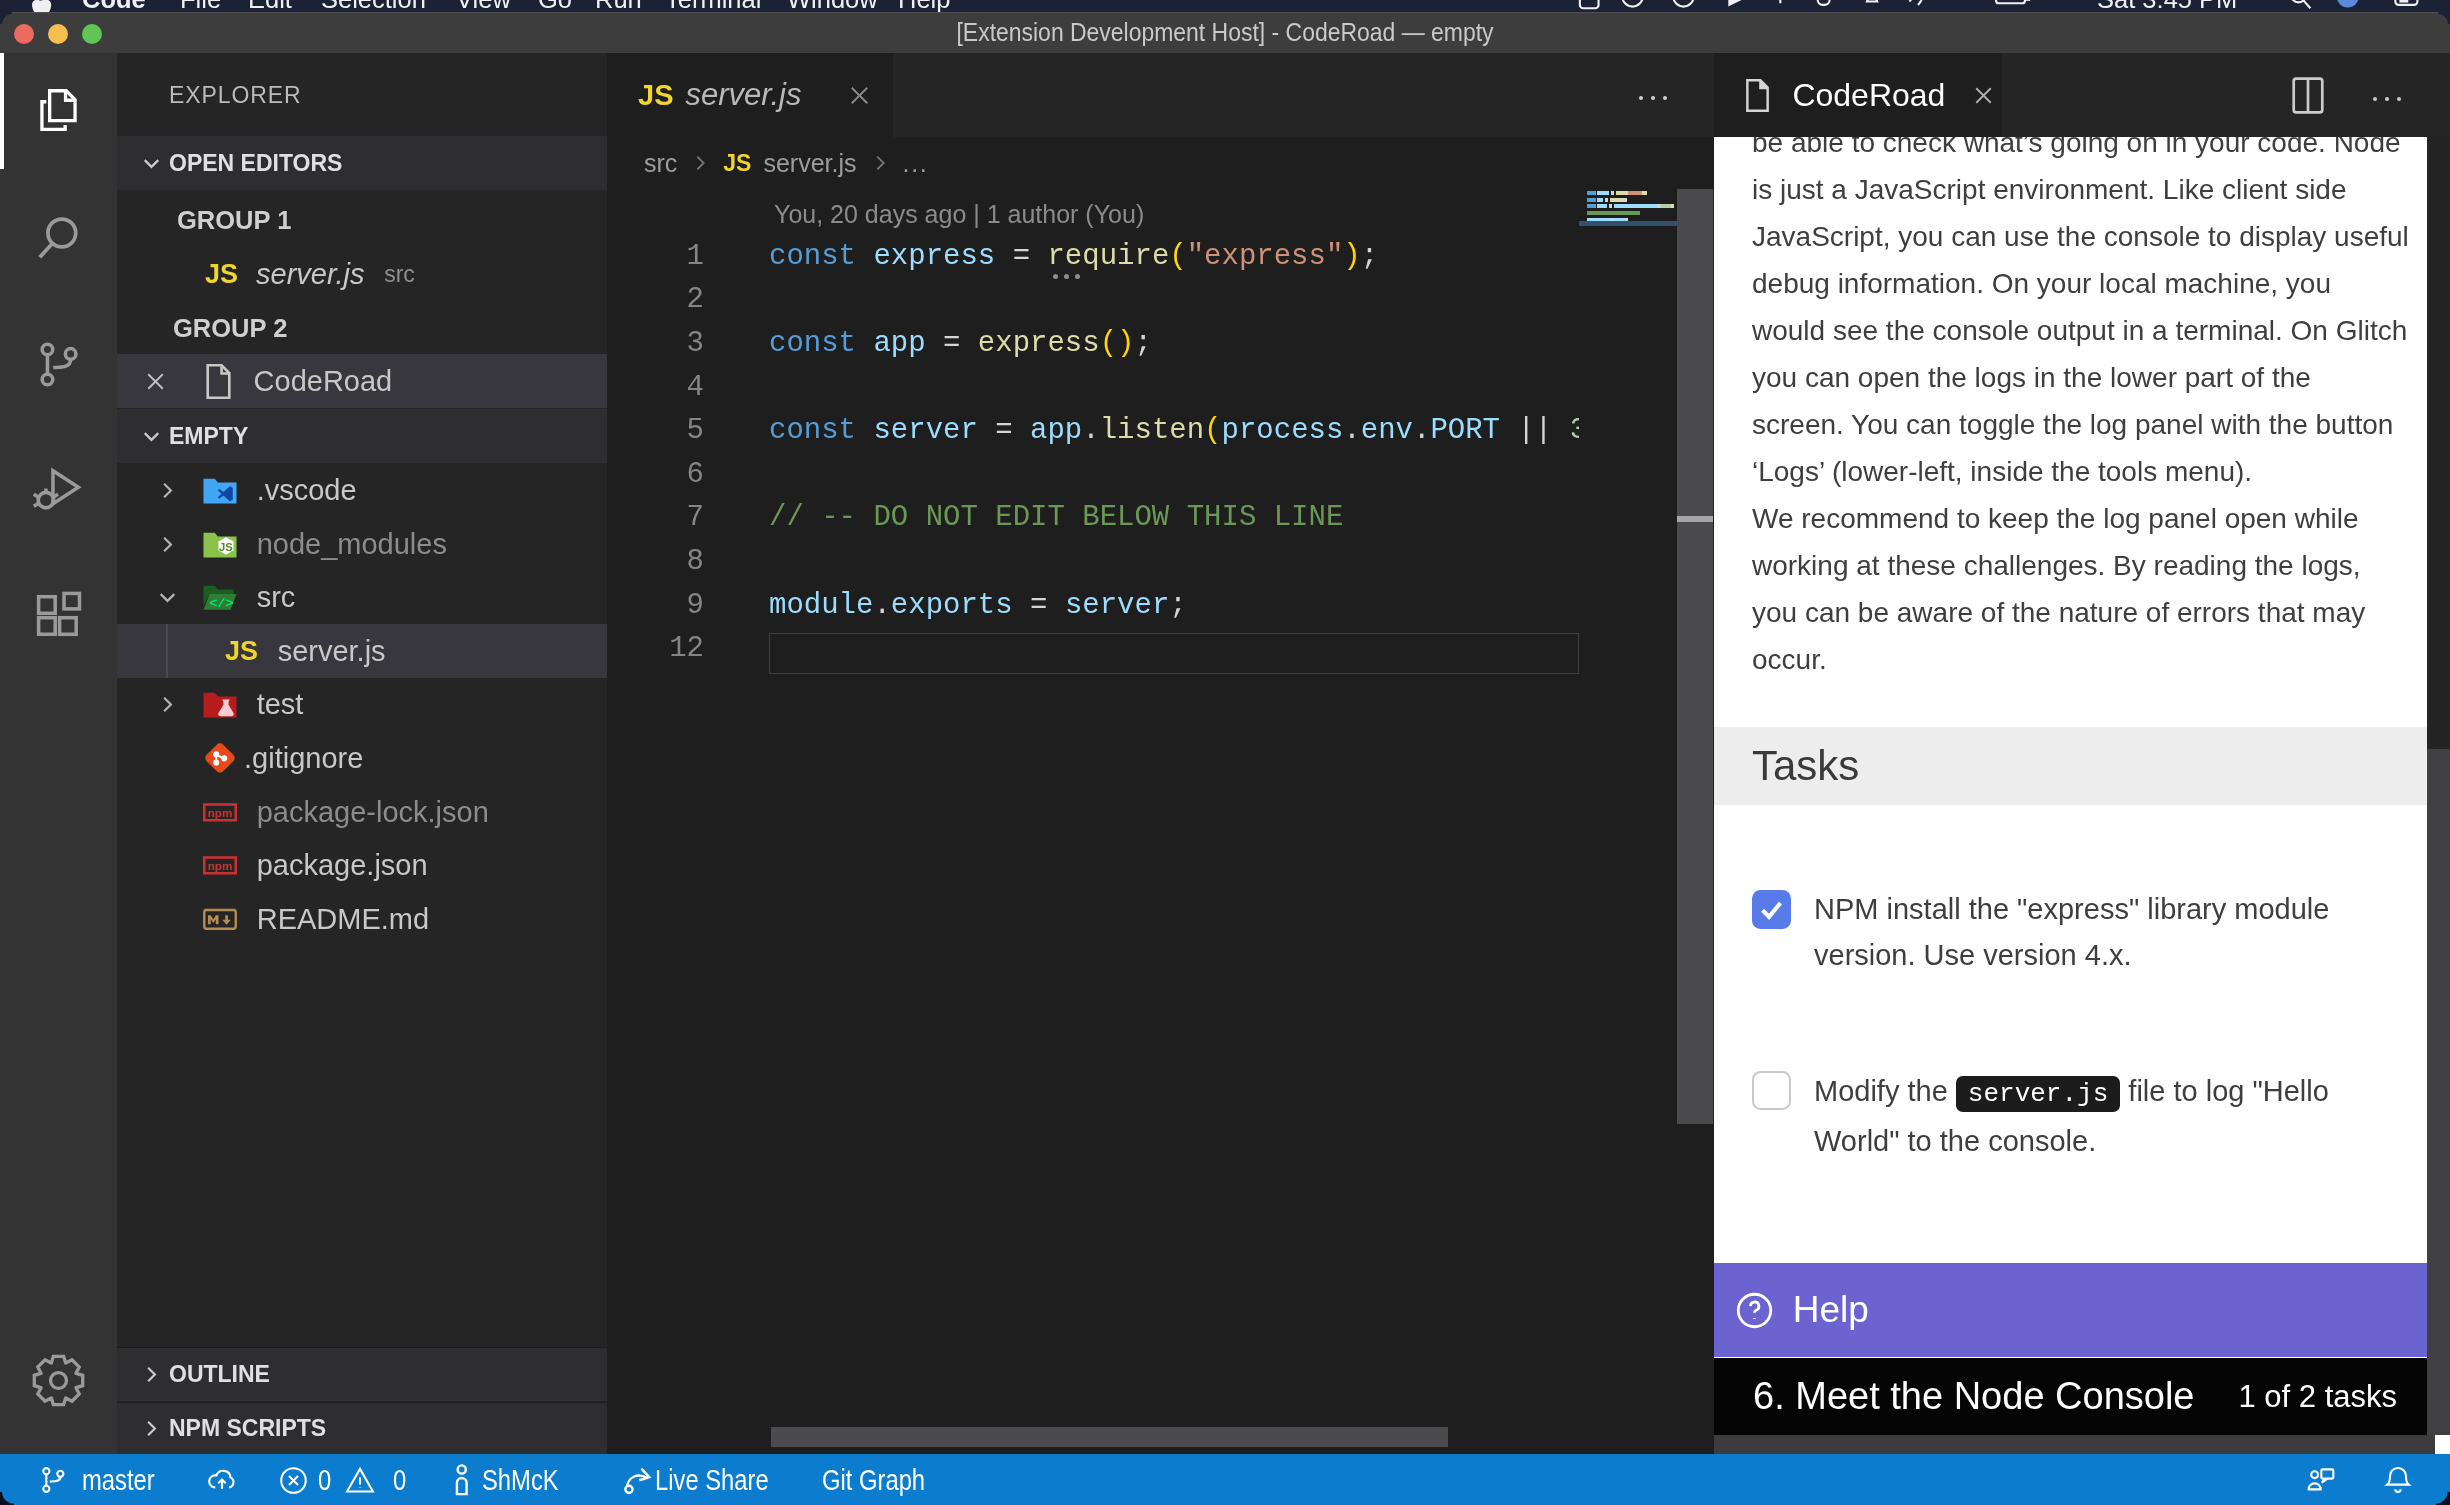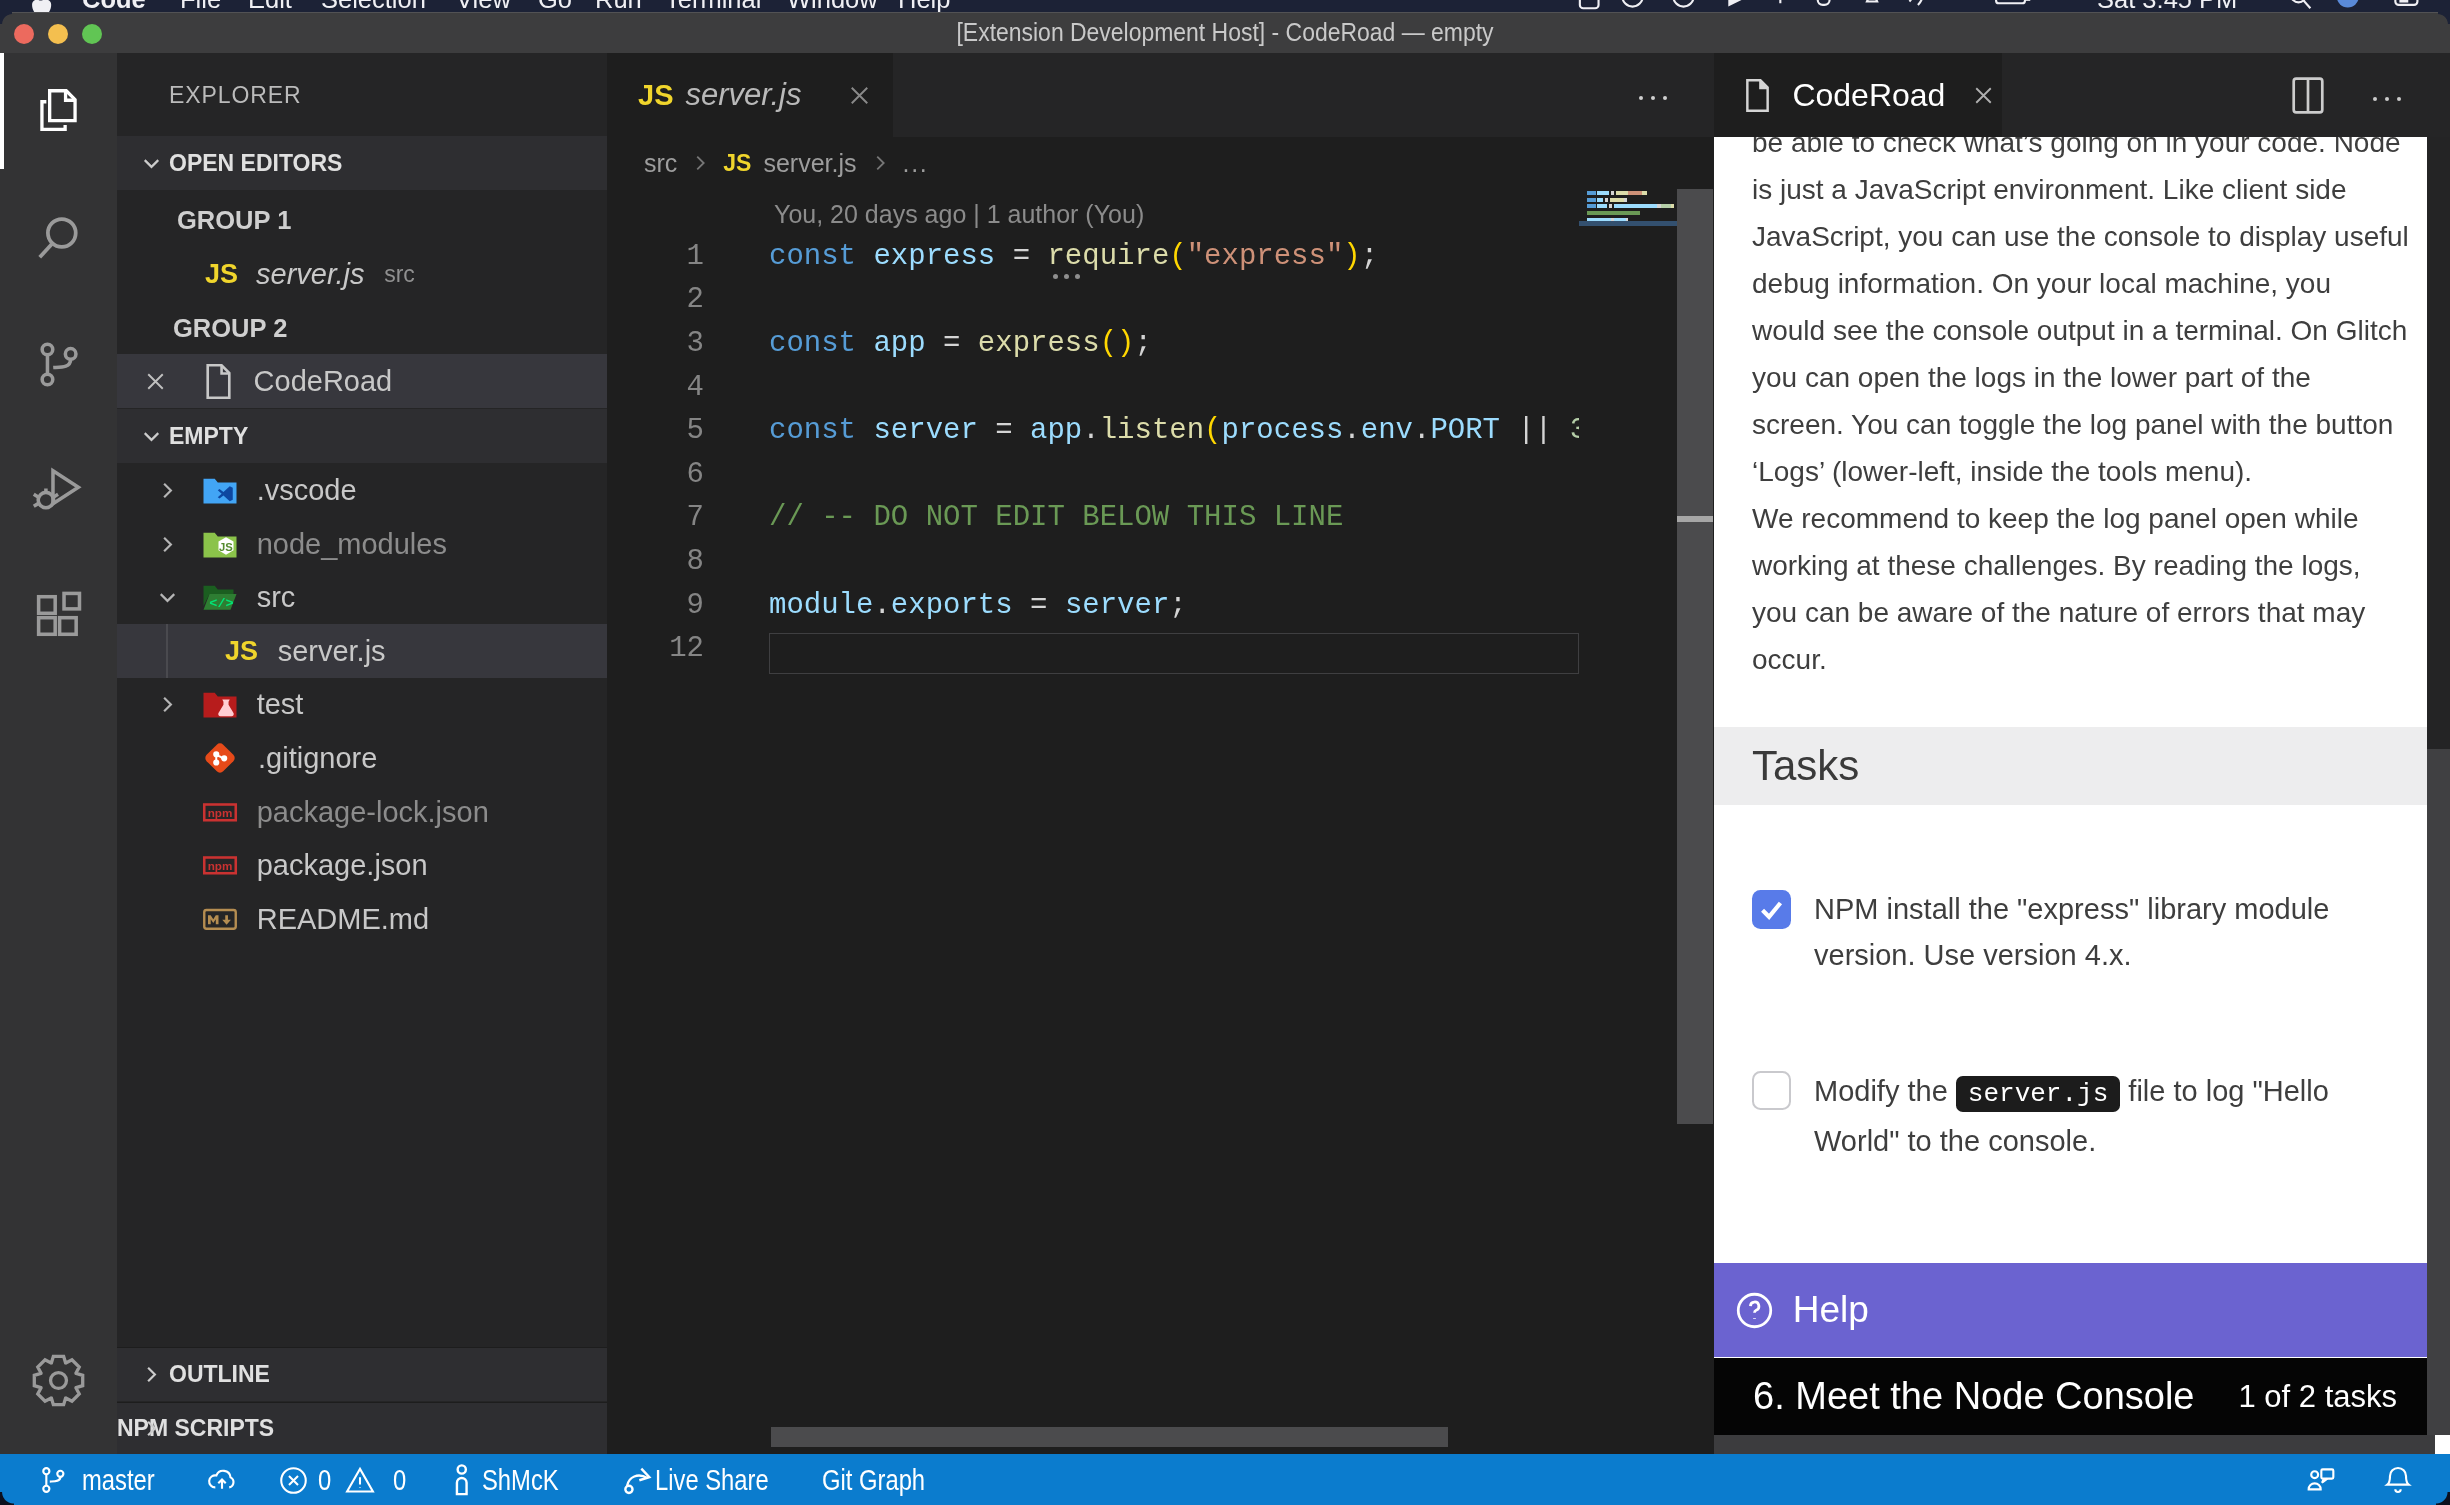--- a/index.html
+++ b/index.html
@@ -196,21 +196,21 @@
   <div class="row" style="top:678px;height:54px">
     <svg style="margin-left:85px" width="36" height="36" viewBox="0 0 24 24">
           <rect x="4.2" y="4.2" width="15.6" height="15.6" rx="3" fill="#e64a19" transform="rotate(45 12 12)"></rect>
           <g stroke="#fff" stroke-width="1.3" fill="#fff">
             <circle cx="9.5" cy="9.5" r="1.4"></circle>
             <circle cx="9.5" cy="15" r="1.4"></circle>
             <circle cx="14.8" cy="12.2" r="1.4"></circle>
             <path d="M9.5 10.9 v2.7 M10.7 10.5 q2 .5 3 1.7" fill="none"></path>
           </g>
         </svg>
-    <span class="rlbl" style="margin-left:20px">.gitignore</span>
+    <span class="rlbl" style="margin-left:6px">.gitignore</span>
       </div>
   <div class="row" style="top:732px;height:54px">
     <svg style="margin-left:85px" width="36" height="36" viewBox="0 0 24 24">
           <rect x="1.5" y="7" width="21" height="10.5" fill="none" stroke="#ca3231" stroke-width="1.7"></rect>
           <text x="12" y="15.4" font-size="7.8" font-weight="bold" fill="#ca3231" text-anchor="middle" font-family="Liberation Sans">npm</text>
         </svg>
     <span class="rlbl dim" style="margin-left:18.7px">package-lock.json</span>
       </div>
   <div class="row" style="top:785px;height:54px">
     <svg style="margin-left:85px" width="36" height="36" viewBox="0 0 24 24">
@@ -232,21 +232,21 @@
   <div class="row sechead" style="top:1294px;height:54px;border-top:1.7px solid #1d1d1d">
     <svg class="chev" style="left:21px" viewBox="0 0 32 32" fill="none" stroke="#cccccc" stroke-width="2.6">
           <path d="M12 8 L20 16 L12 24"></path>
         </svg>
     <span style="margin-left:52px">OUTLINE</span>
       </div>
   <div class="row sechead" style="top:1349px;height:52px;border-top:1.7px solid #1d1d1d">
     <svg class="chev" style="left:21px" viewBox="0 0 32 32" fill="none" stroke="#cccccc" stroke-width="2.6">
           <path d="M12 8 L20 16 L12 24"></path>
         </svg>
-    <span style="">NPM SCRIPTS</span>
+    <span style="margin-left:52px">NPM SCRIPTS</span>
       </div>
  </div>
  <div id="editor" class="a">
   <div class="a" style="left:0;top:0;width:1107px;height:84px;background:#252526"></div>
   <div class="a" style="left:0;top:0;width:286px;height:84px;background:#1e1e1e;display:flex;align-items:center">
     <span class="jsbadge" style="margin-left:31px;font-size:29px">JS</span>
     <span style="margin-left:12px;font-style:italic;color:#b9b9b9;font-size:31px">server.js</span>
     <svg style="margin-left:43px" width="31" height="31" viewBox="0 0 24 24" stroke="#8a8a8a" stroke-width="1.5">
           <path d="M6 6 L18 18 M18 6 L6 18"></path>
         </svg>

